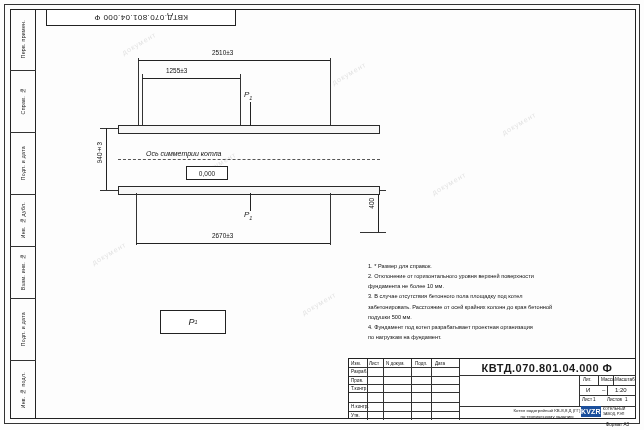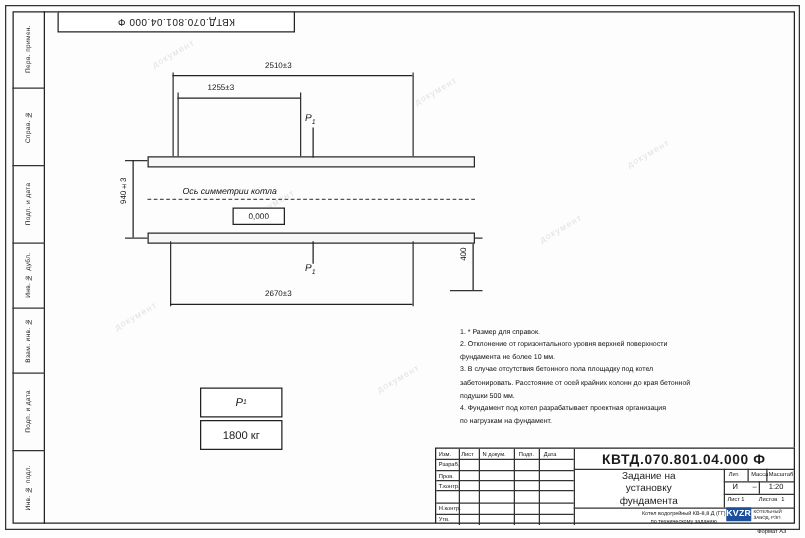--- a/index.html
+++ b/index.html
@@ -139,23 +139,20 @@
   <div class="ext" style="left:136px;top:193px;height:52px;"></div>
   <div class="ext" style="left:330px;top:193px;height:52px;"></div>
   <div class="arrowline" style="left:136px;top:243px;width:194px;"></div>
   <div class="dim-txt" style="left:212px;top:232px;">2670±3</div>
 
   <div id="loadbox">
     <div class="lb" style="top:0;font-style:italic;">
       <span>P</span>
         <span class="sub">1</span>
     </div>
-    <div class="lb" style="top:26px;">
-      <span>1800 кг</span>
-    </div>
   </div>
 
   <div id="notes">
     <p>1. * Размер для справок.</p>
     <p>2. Отклонение от горизонтального уровня верхней поверхности</p>
     <p>фундамента не более 10 мм.</p>
     <p>3. В случае отсутствия бетонного пола площадку под котел</p>
     <p>забетонировать. Расстояние от осей крайних колонн до края бетонной</p>
     <p>подушки 500 мм.</p>
     <p>4. Фундамент под котел разрабатывает проектная организация</p>
@@ -194,25 +191,20 @@
 
     <div class="tb-txt" style="left:2px;top:10px;">Разраб.</div>
     <div class="tb-txt" style="left:2px;top:19px;">Пров.</div>
     <div class="tb-txt" style="left:2px;top:27px;">Т.контр.</div>
     <div class="tb-txt" style="left:2px;top:35px;"></div>
     <div class="tb-txt" style="left:2px;top:45px;">Н.контр.</div>
     <div class="tb-txt" style="left:2px;top:54px;">Утв.</div>
 
     <div id="maincode">КВТД.070.801.04.000  Ф</div>
 
-    <div id="maintitle">
-      <div>Задание на</div>
-      <div>установку</div>
-      <div>фундамента</div>
-    </div>
 
     <div class="tb-txt" style="left:234px;top:18px;">Лит.</div>
     <div class="tb-txt" style="left:252px;top:18px;">Масса</div>
     <div class="tb-txt" style="left:266px;top:18px;">Масштаб</div>
     <div class="tb-txt" style="left:237px;top:28px;font-size:6px;">И</div>
     <div class="tb-txt" style="left:253px;top:28px;font-size:6px;">–</div>
     <div class="tb-txt" style="left:266px;top:28px;font-size:6px;">1:20</div>
     <div class="tb-txt" style="left:233px;top:38px;">Лист</div>
     <div class="tb-txt" style="left:244px;top:38px;">1</div>
     <div class="tb-txt" style="left:258px;top:38px;">Листов</div>

